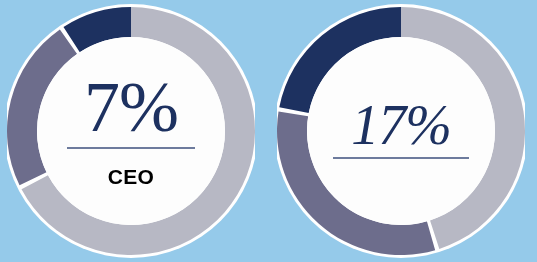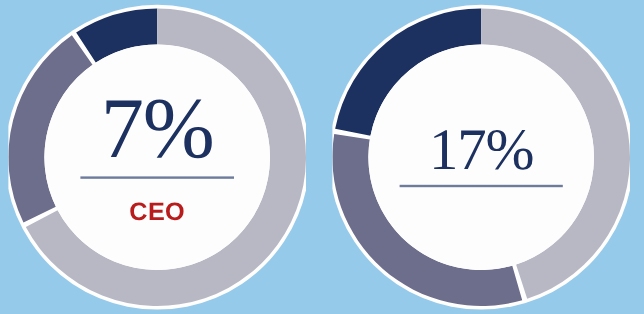--- a/index.html
+++ b/index.html
@@ -44,35 +44,35 @@
     pointer-events: none;
   }
   .pct {
     font-family: "Liberation Serif", serif;
     color: #1d3160;
     line-height: 0.95;
     letter-spacing: -1px;
     font-weight: 400;
   }
   .pct.small { font-size: 72px; }
-  .pct.large { font-size: 49px; }
+  .pct.large { font-size: 56px; font-style: italic; }
 
   .divider {
     width: 128px;
     height: 2px;
     background: #3c4f7c;
     opacity: 0.75;
     margin: 5px 0 4px 0;
   }
   .divider.wide { width: 136px; }
 
   .sub {
     font-family: "Liberation Sans", sans-serif;
     font-weight: bold;
-    color: #b91c1c;
+    color: #000000;
     font-size: 21px;
     letter-spacing: 0.3px;
     white-space: nowrap;
     margin-top: 12px;
   }
 </style>
 </head>
 <body>
 
 <div class="stage">

